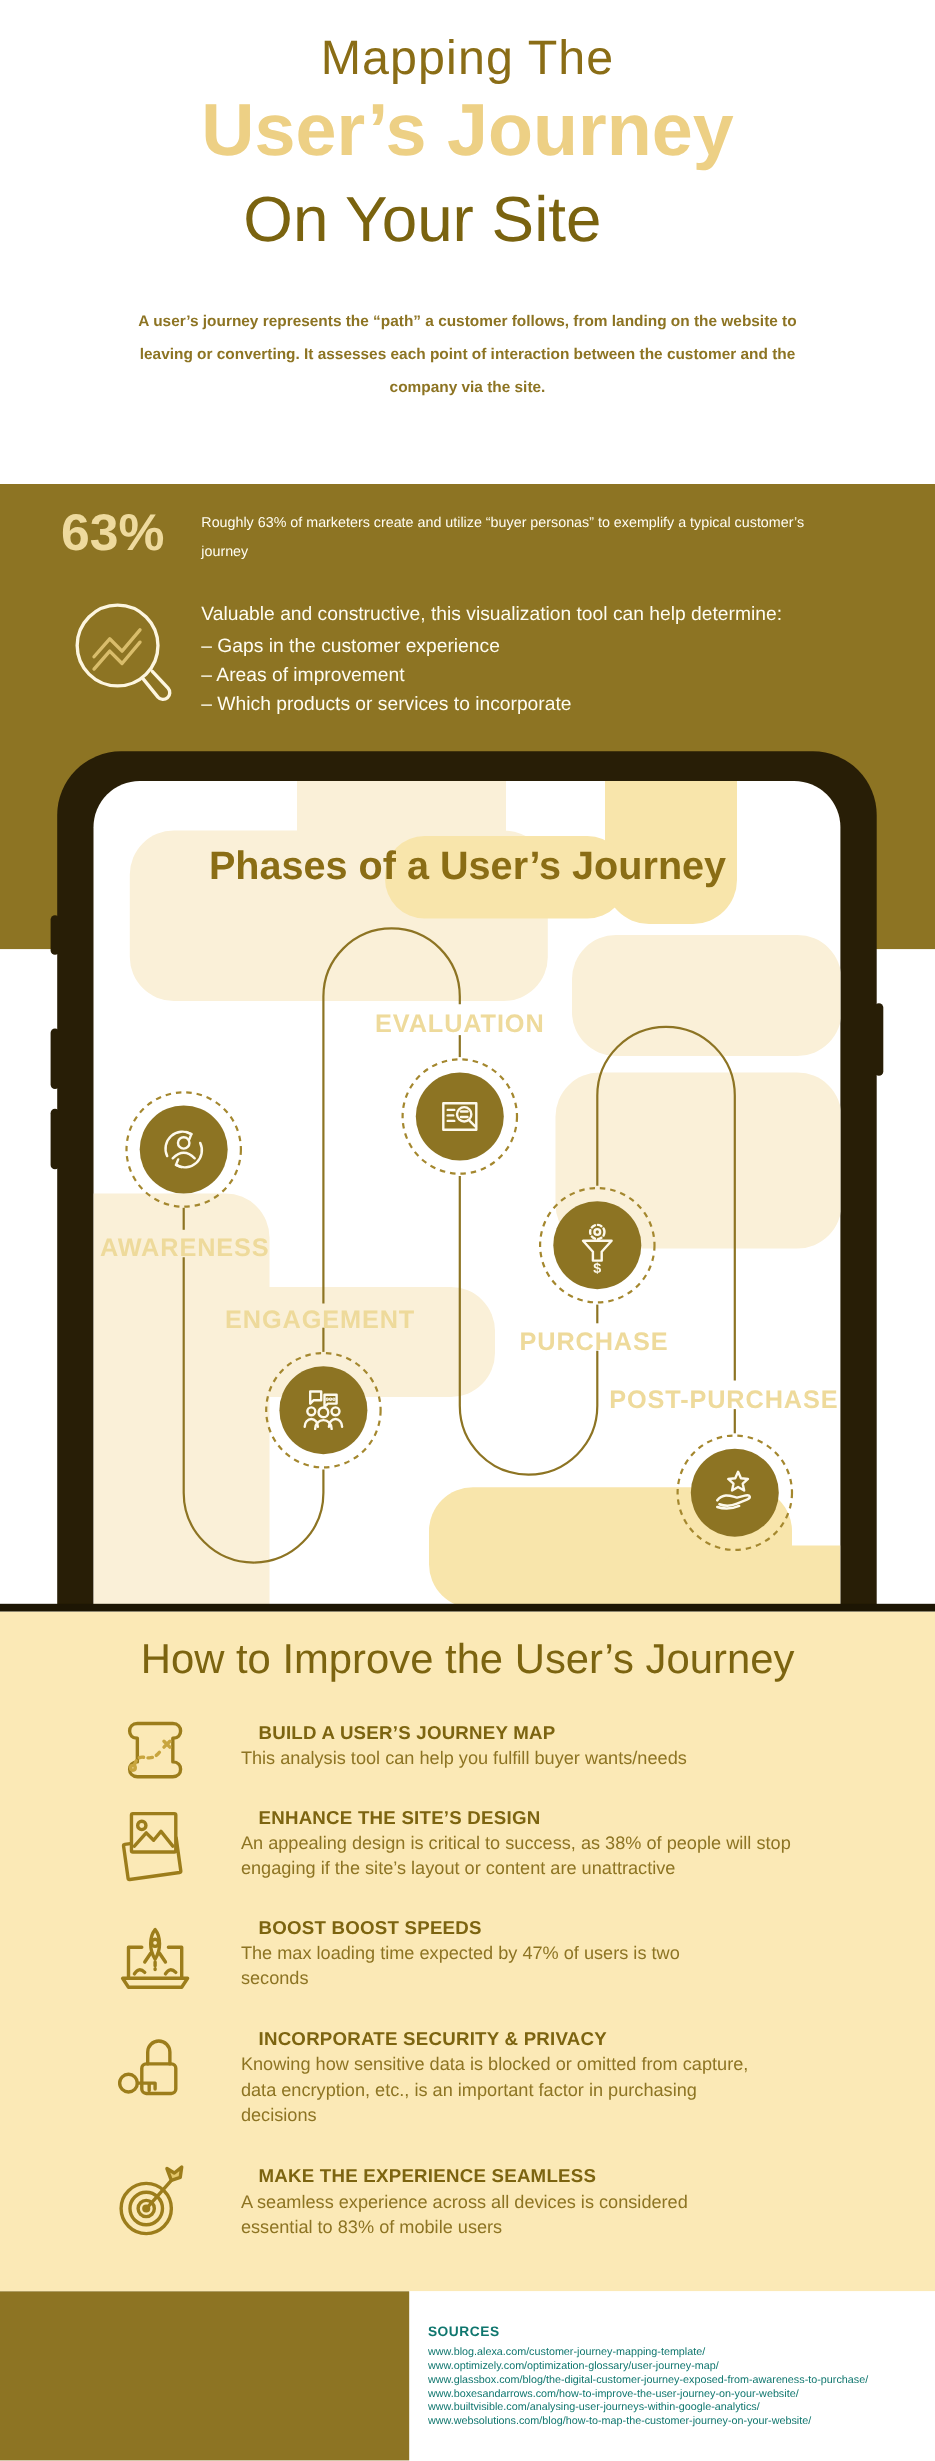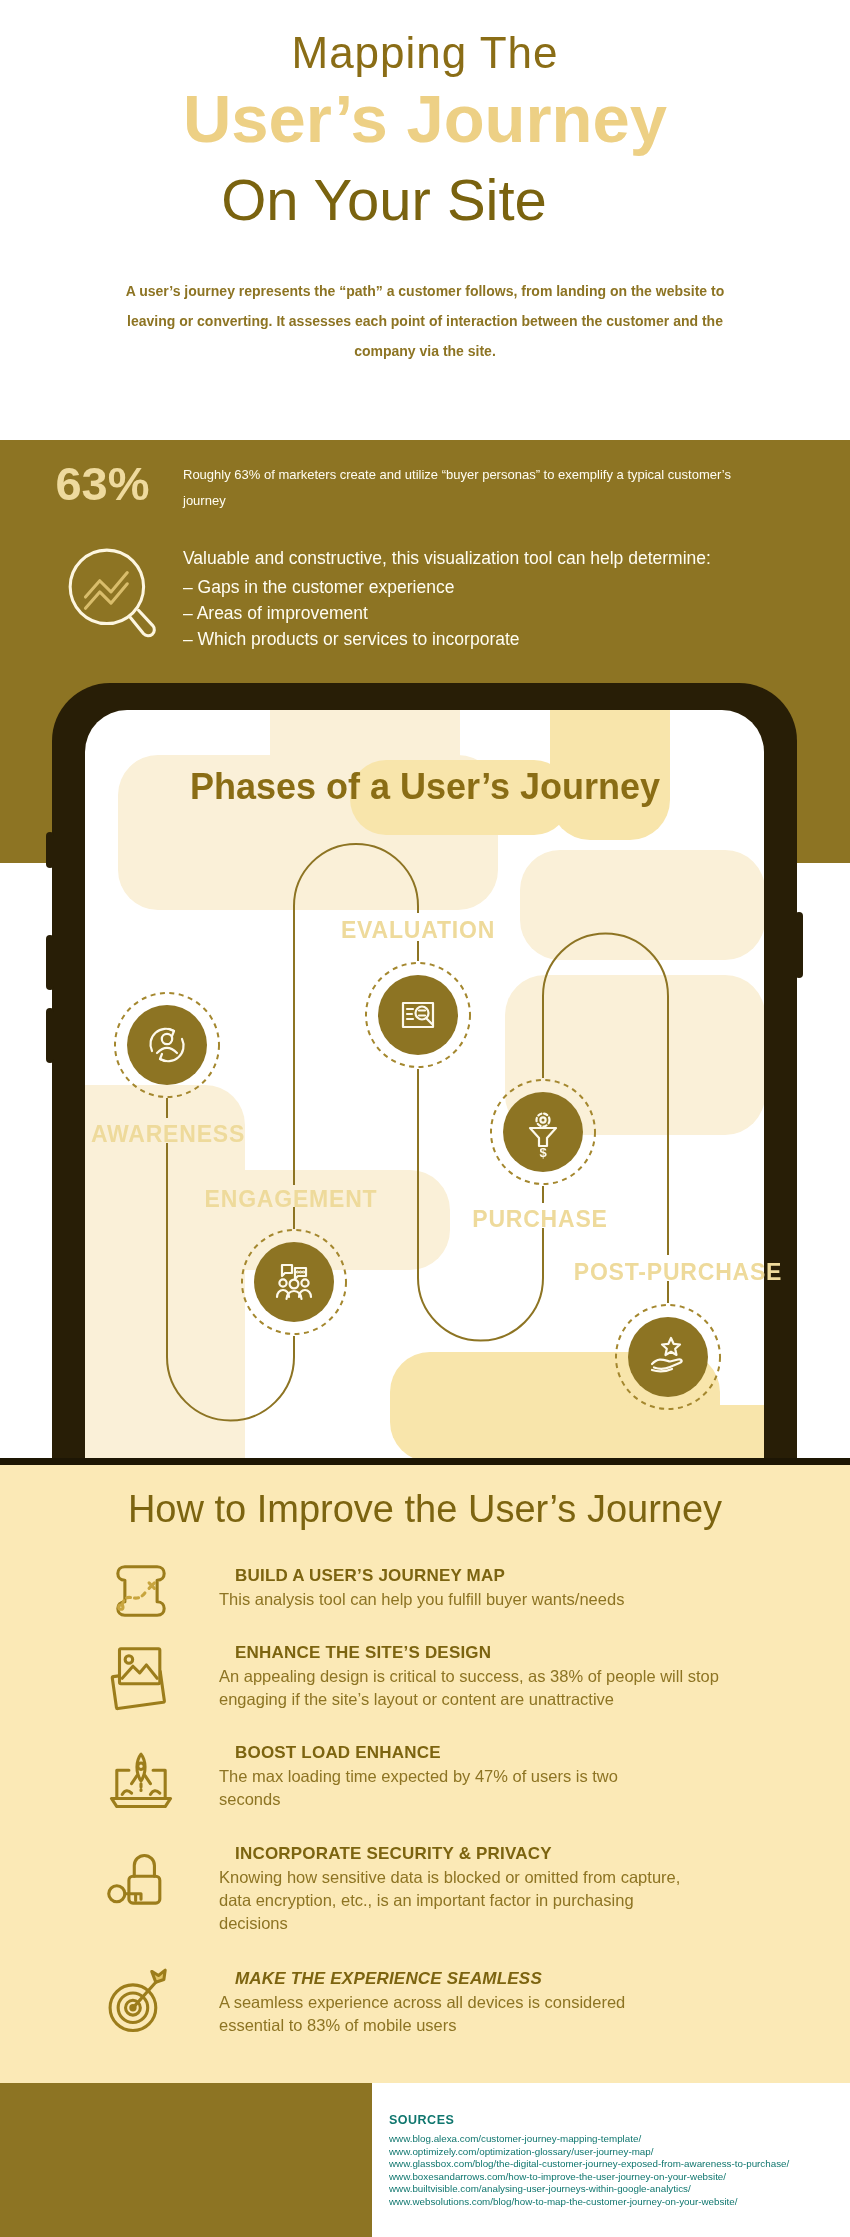--- a/index.html
+++ b/index.html
@@ -39,35 +39,35 @@
 
   .journey{left:0;top:0;width:850px;height:1462px;pointer-events:none;}
   .journey svg{position:absolute;left:0;top:0;}
   .phone-title{left:125px;top:766px;width:600px;text-align:center;font-size:36px;font-weight:700;color:#8a6d15;}
   .phase-label{position:absolute;width:220px;text-align:center;font-size:23px;font-weight:800;
                letter-spacing:0.8px;color:#eeda9b;}
   .lbl-awareness{left:58px;top:1121px;}
   .lbl-evaluation{left:308px;top:917px;}
   .lbl-engagement{left:181px;top:1186px;}
   .lbl-purchase{left:430px;top:1206px;}
-  .lbl-postpurchase{left:568px;top:1259px;}
+  .lbl-postpurchase{left:548px;top:1259px;}
 
   .cut-line{left:0;top:1458px;width:850px;height:7px;background:#1d1604;z-index:6;}
 
   
   .improve{left:0;top:1465px;width:850px;height:618px;background:#fbe9b6;}
   .improve-title{left:0;top:1488px;width:850px;text-align:center;font-size:38px;font-weight:400;color:#7c6410;}
   .imp-icon{position:absolute;width:86px;height:86px;}
   .imp-head{position:absolute;left:235px;font-size:17px;font-weight:800;color:#7c6410;letter-spacing:0.2px;}
   .imp-body{position:absolute;left:219px;font-size:16.5px;font-weight:400;color:#8d7423;line-height:23px;}
   .ic1{left:98px;top:1548px;} .h1{top:1566px;} .b1{top:1588px;width:580px;}
   .ic2{left:98px;top:1638px;} .h2{top:1643px;} .b2{top:1665px;width:560px;}
   .ic3{left:98px;top:1738px;} .h3{top:1743px;} .b3{top:1765px;width:430px;}
   .ic4{left:98px;top:1840px;} .h4{top:1844px;} .b4{top:1866px;width:480px;}
-  .ic5{left:98px;top:1958px;} .h5{top:1969px;font-style:italic;} .b5{top:1991px;width:470px;}
+  .ic5{left:98px;top:1958px;} .h5{top:1969px;} .b5{top:1991px;width:470px;}
 
   
   .footer-white{left:0;top:2083px;width:850px;height:154px;background:#ffffff;}
   .footer-olive{left:0;top:2083px;width:372px;height:154px;background:#8d7423;}
   .sources{left:389px;top:2113px;width:440px;color:#0f766e;}
   .sources-title{font-size:12.5px;font-weight:800;letter-spacing:0.5px;margin:0 0 6px 0;}
   .source-line{font-size:9.8px;font-weight:500;line-height:12.6px;margin:0;}
 </style>
 </head>
 <body>
@@ -231,21 +231,21 @@
     <svg width="86" height="86" viewBox="0 0 64 64" fill="none" stroke="#9c7d1b" stroke-width="2.3" stroke-linecap="round" stroke-linejoin="round">
       <path d="M14,24 V45 M50,24 V45 M14,24 H23 M41,24 H50"></path>
       <path d="M10,45 H54 L50,51 H14 Z"></path>
       <path d="M32,12 C28,17 28,26 32,32 C36,26 36,17 32,12 Z"></path>
       <circle cx="32" cy="21" r="2.4"></circle>
       <path d="M29,28 L25,34 M35,28 L39,34"></path>
       <path d="M32,34 V39" stroke-dasharray="2.5 2"></path>
       <path d="M18,42 q3,-5 7,-1 M39,42 q3,-5 7,-1"></path>
     </svg>
   </div>
-  <div class="imp-head h3">BOOST LOAD ENHANCE</div>
+  <div class="imp-head h3">BOOST BOOST SPEEDS</div>
   <div class="imp-body b3">The max loading time expected by 47% of users is two seconds</div>
 
   <div class="imp-icon ic4">
     <svg width="86" height="86" viewBox="0 0 64 64" fill="none" stroke="#9c7d1b" stroke-width="2.3" stroke-linecap="round" stroke-linejoin="round">
       <path d="M27,27 V19 a7.5,7.5 0 0 1 15,0 V27"></path>
       <rect x="23" y="27" width="23" height="20" rx="3"></rect>
       <circle cx="14" cy="40" r="6"></circle>
       <path d="M20,40 H32 M28,40 V45 M32,40 V44"></path>
     </svg>
   </div>

